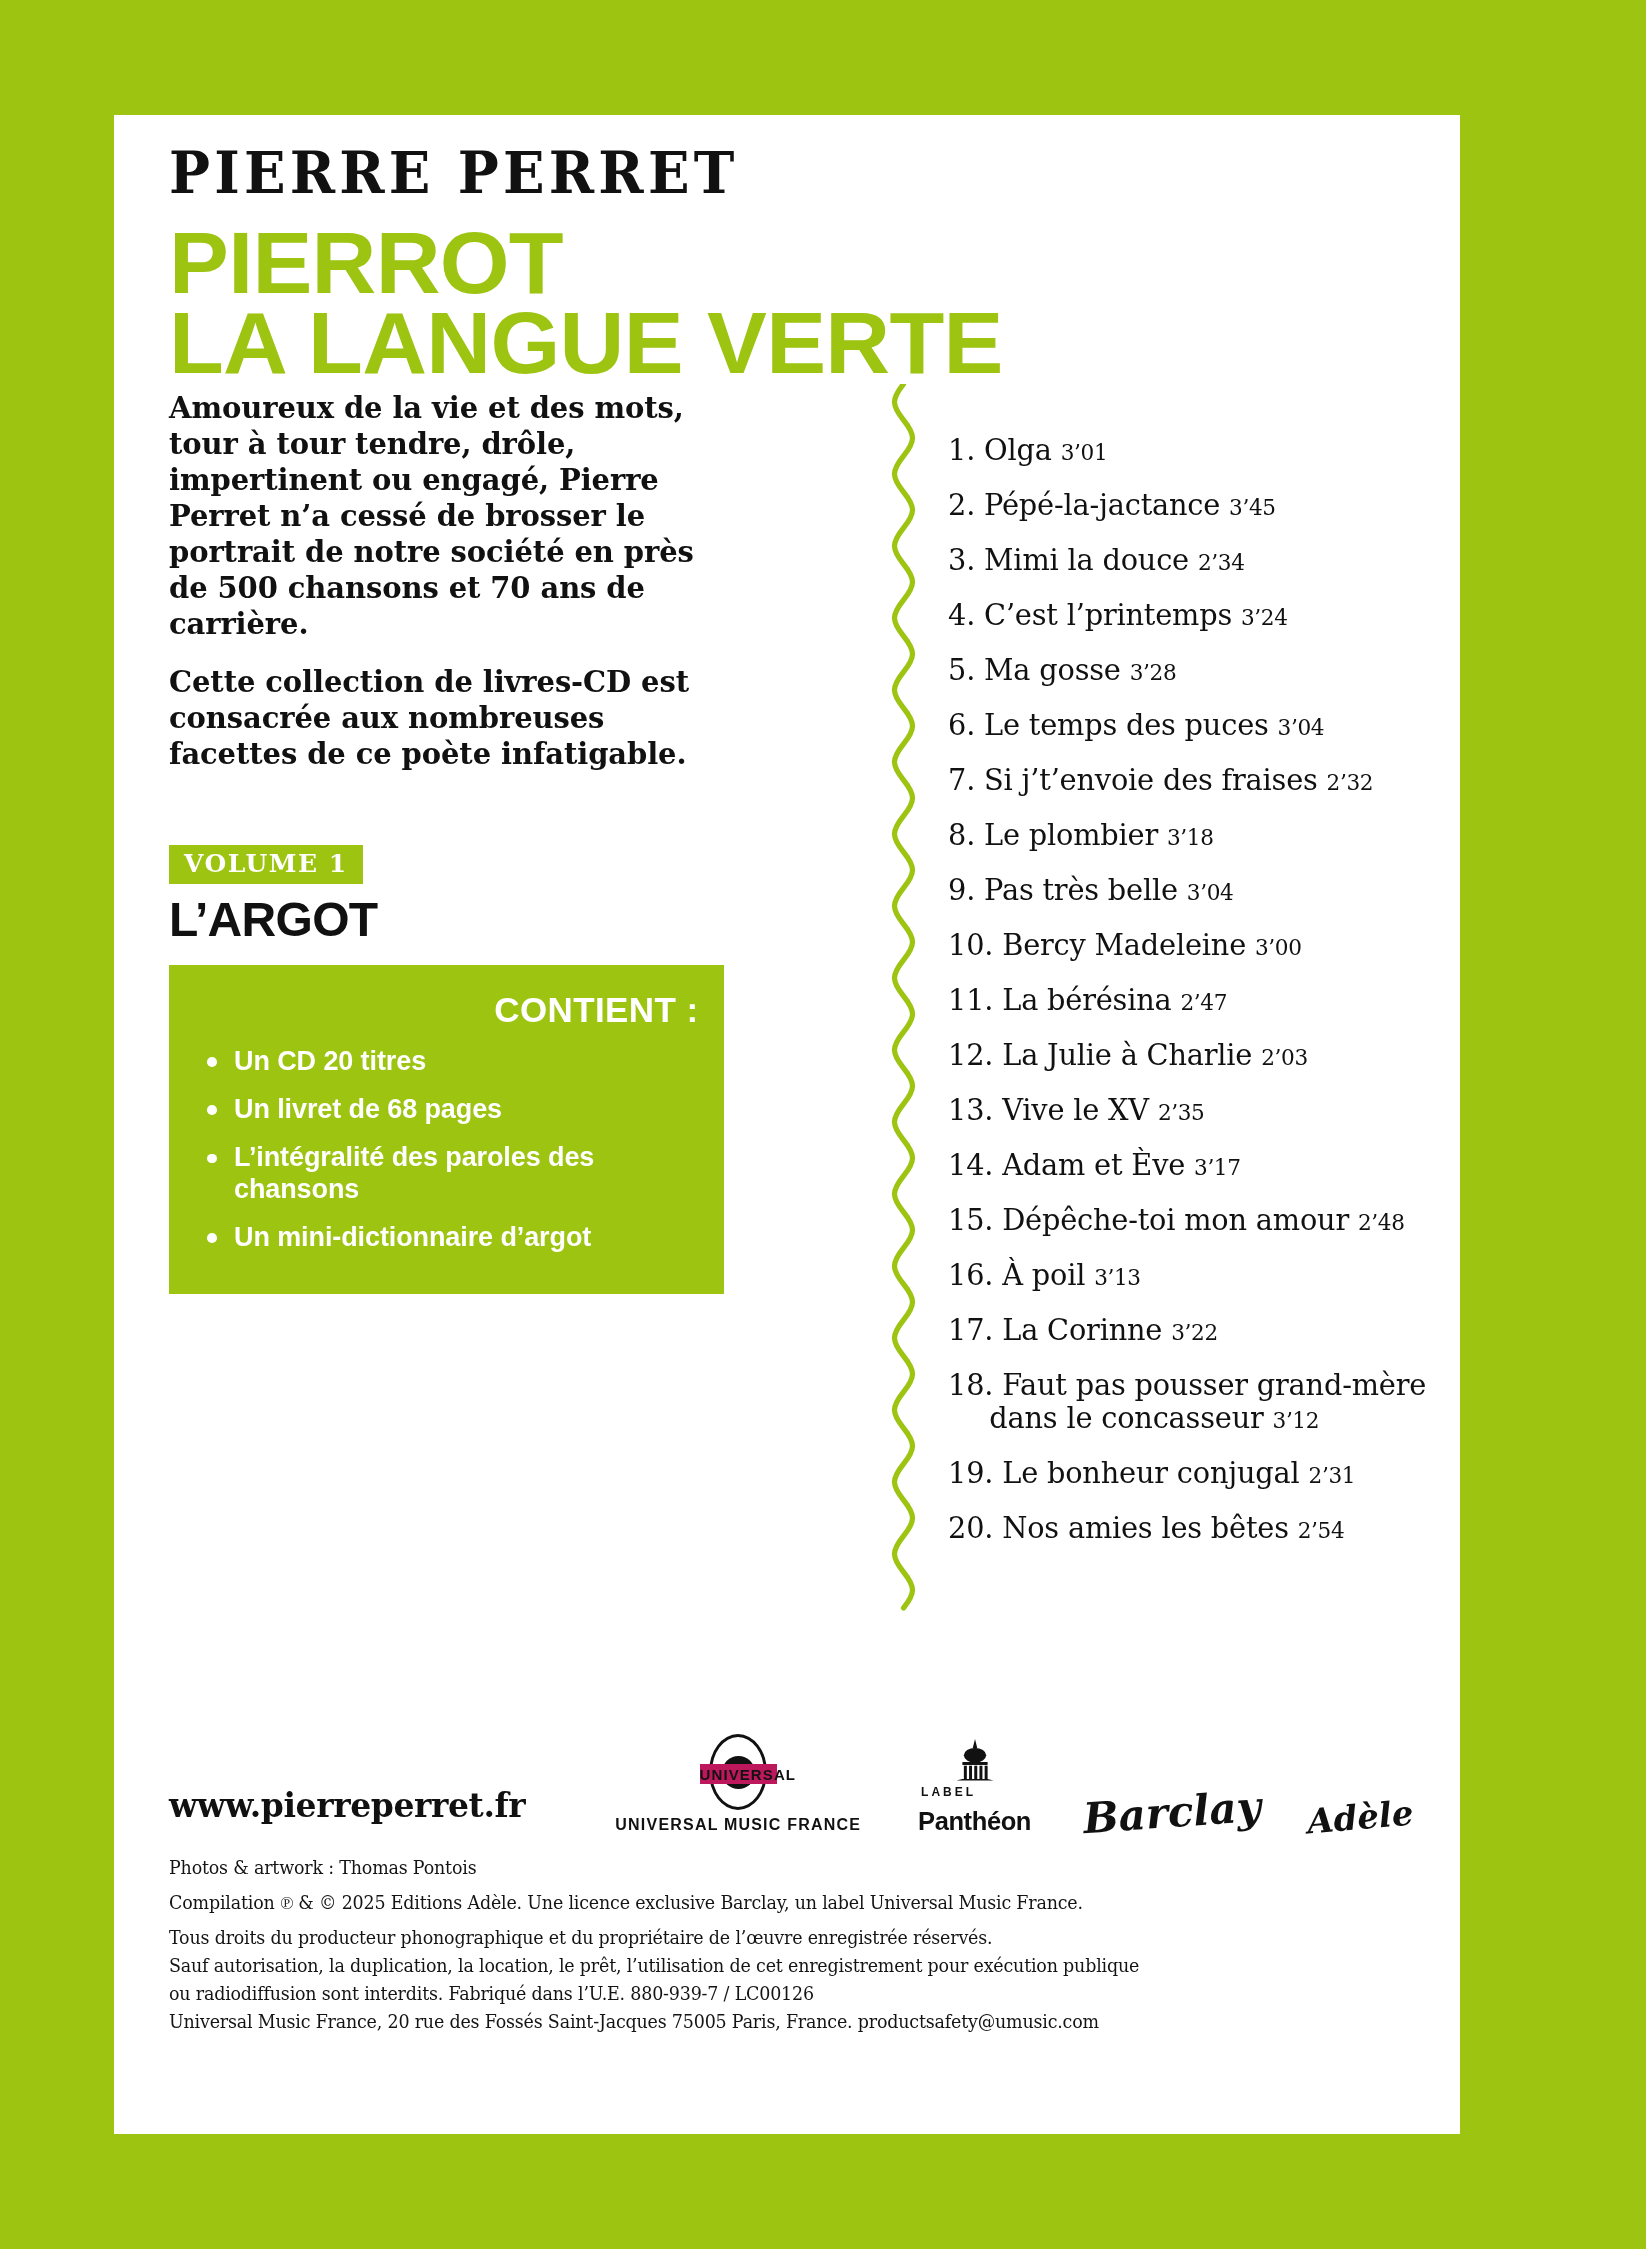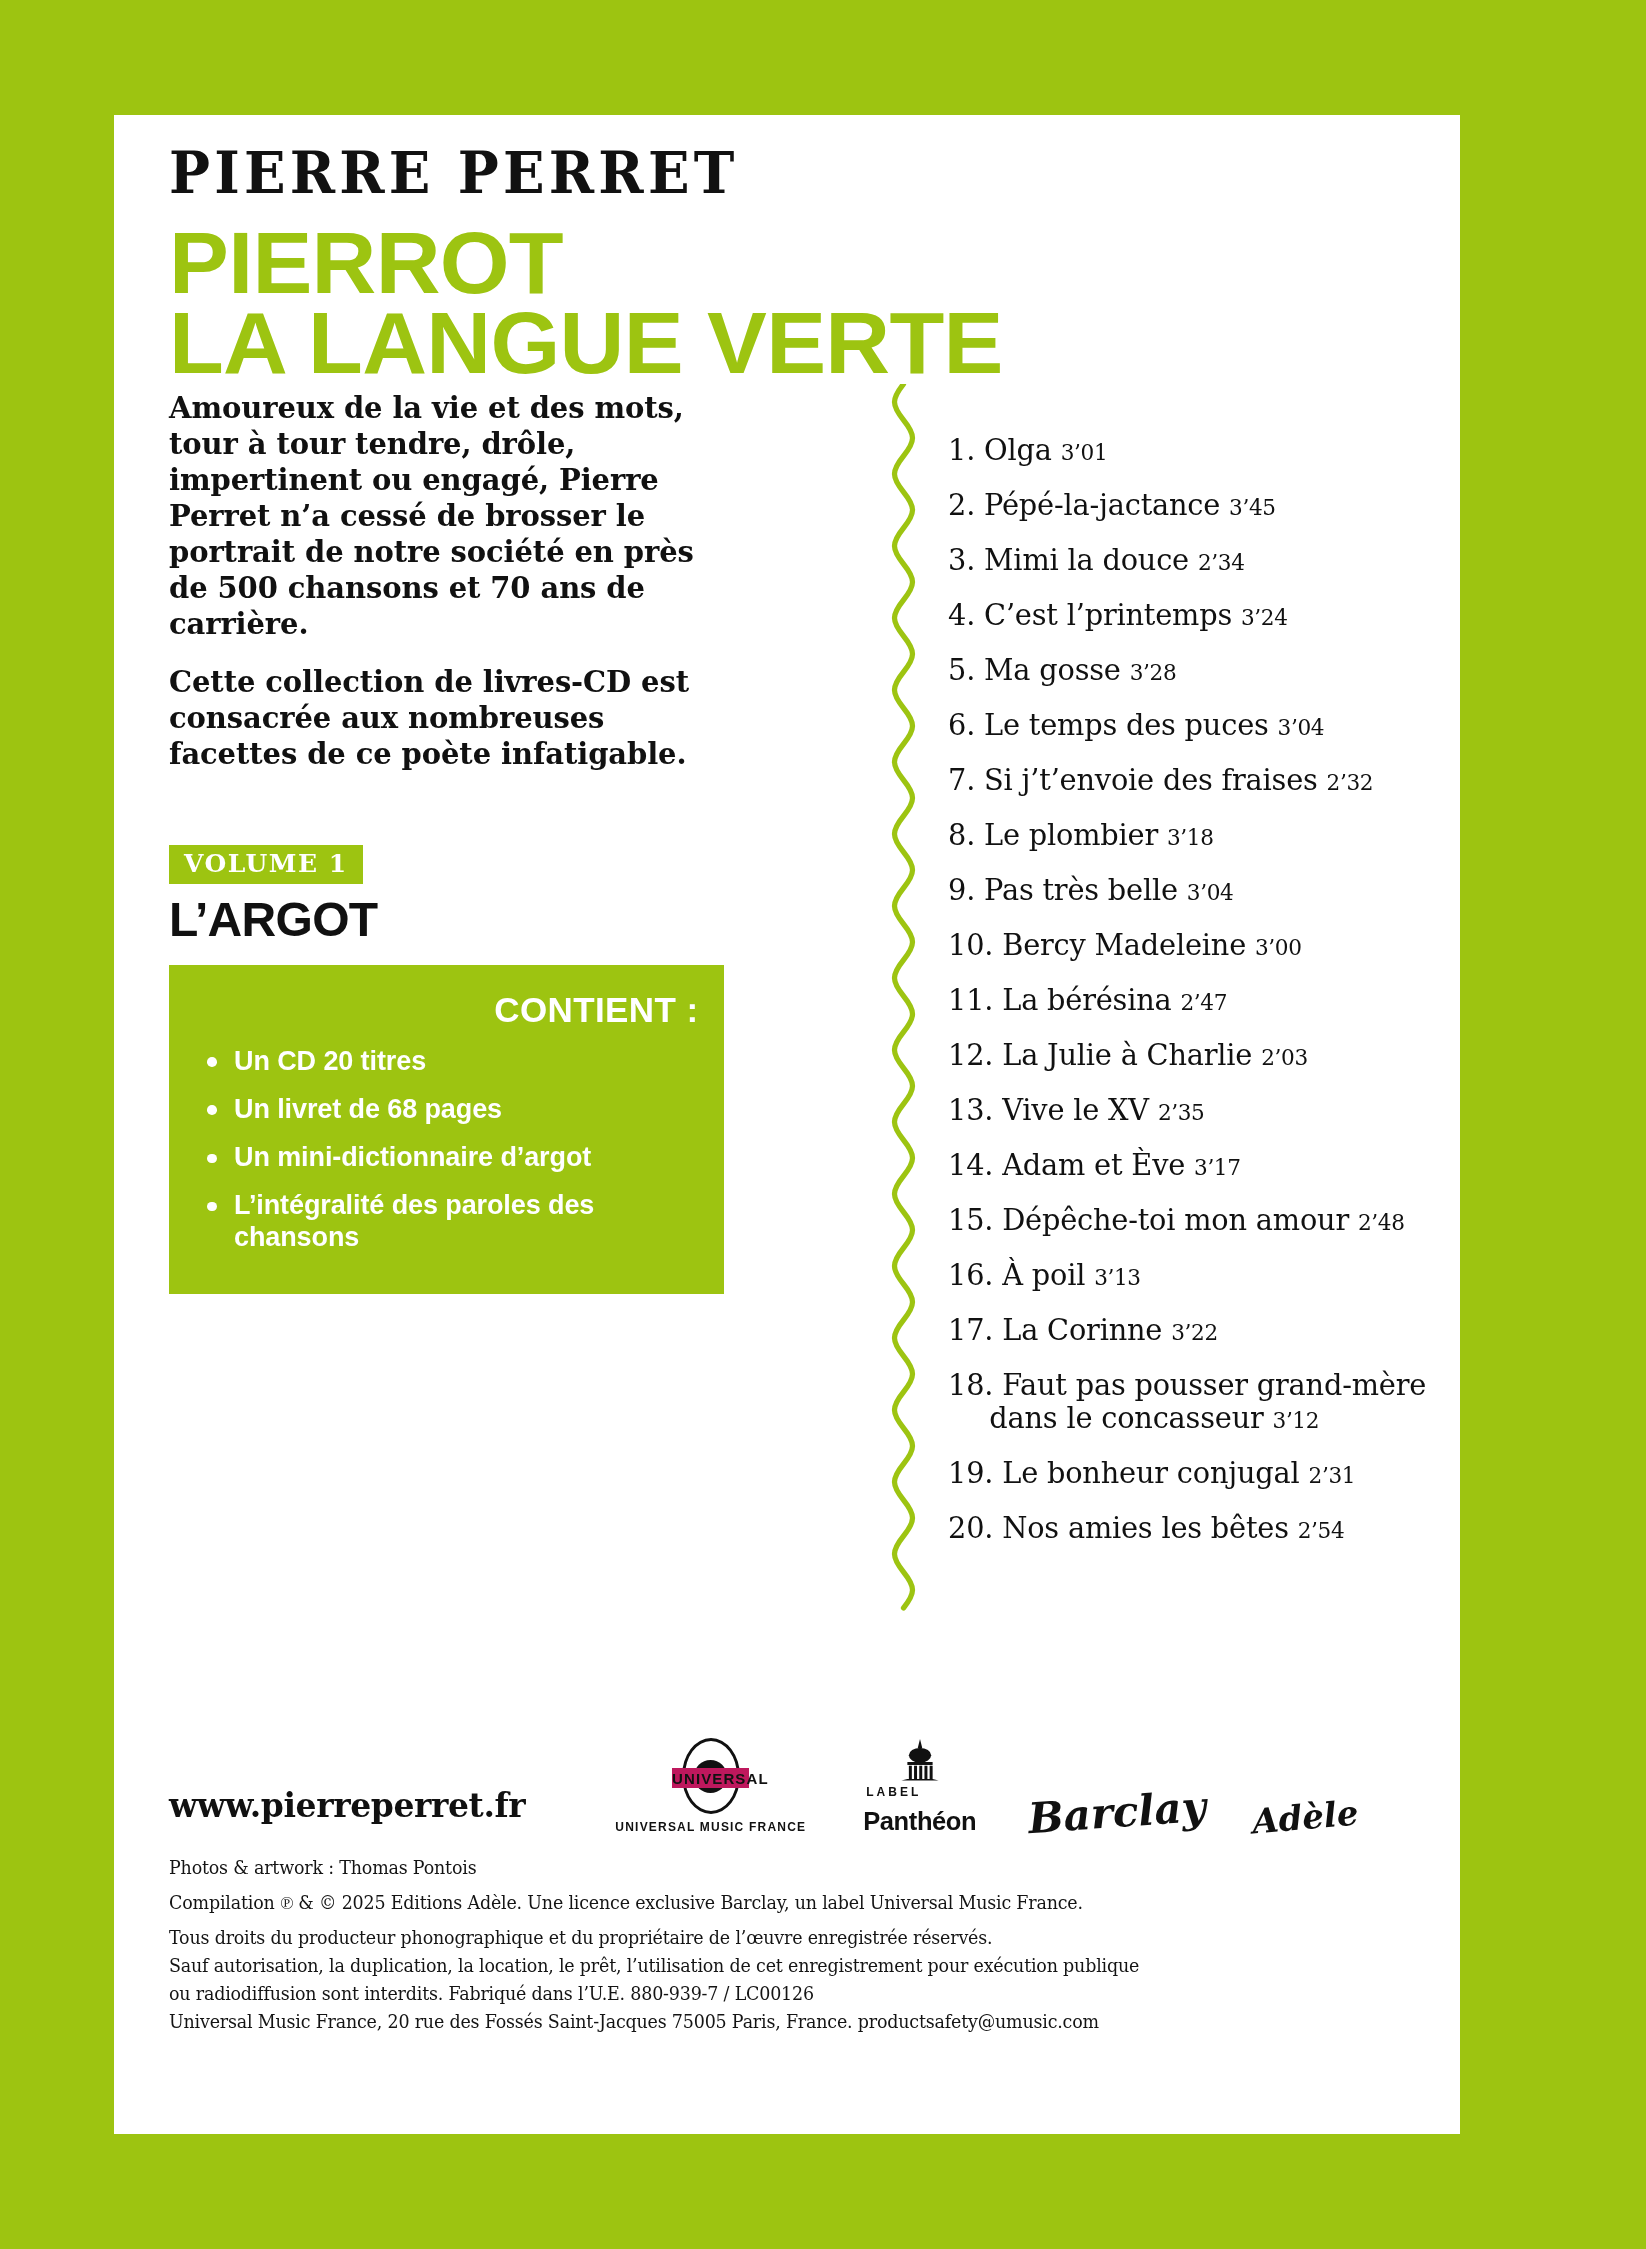--- a/index.html
+++ b/index.html
@@ -175,21 +175,21 @@
   .uni-word{
     position:absolute;left:-12.7px;right:-12.7px;top:27px;
     text-align:center;
     font-family:"Liberation Sans","DejaVu Sans",sans-serif;
     font-weight:700;font-size:15px;letter-spacing:1.1px;color:#111;
     background:#be185d;padding:1.5px 0;
   }
   .uni-sub{
     margin-top:6px;
     font-family:"Liberation Sans","DejaVu Sans",sans-serif;
-    font-weight:700;font-size:12px;letter-spacing:1.2px;color:#111;
+    font-weight:700;font-size:16px;letter-spacing:1.2px;color:#111;
     white-space:nowrap;
   }
 
   .pan-label{
     font-family:"Liberation Sans","DejaVu Sans",sans-serif;
     font-weight:700;font-size:12px;letter-spacing:3px;color:#111;
     margin-bottom:10px;align-self:flex-start;margin-left:3px;
   }
   .pan-word{
     font-family:"Liberation Sans","DejaVu Sans",sans-serif;
@@ -274,25 +274,25 @@
             <li>
               <span class="dot"></span>
               <span>Un CD 20 titres</span>
             </li>
             <li>
               <span class="dot"></span>
               <span>Un livret de 68 pages</span>
             </li>
             <li>
               <span class="dot"></span>
-              <span>Un mini-dictionnaire d’argot</span>
+              <span>L’intégralité des paroles des chansons</span>
             </li>
             <li>
               <span class="dot"></span>
-              <span>L’intégralité des paroles des chansons</span>
+              <span>Un mini-dictionnaire d’argot</span>
             </li>
           </ul>
         </div>
       </div>
 
       <div class="col-right">
         <ol class="tracks" id="tracklist">
             <li><span>1. </span><span>Olga </span><span class="dur">3’01</span></li>
             <li><span>2. </span><span>Pépé-la-jactance </span><span class="dur">3’45</span></li>
             <li><span>3. </span><span>Mimi la douce </span><span class="dur">2’34</span></li>

